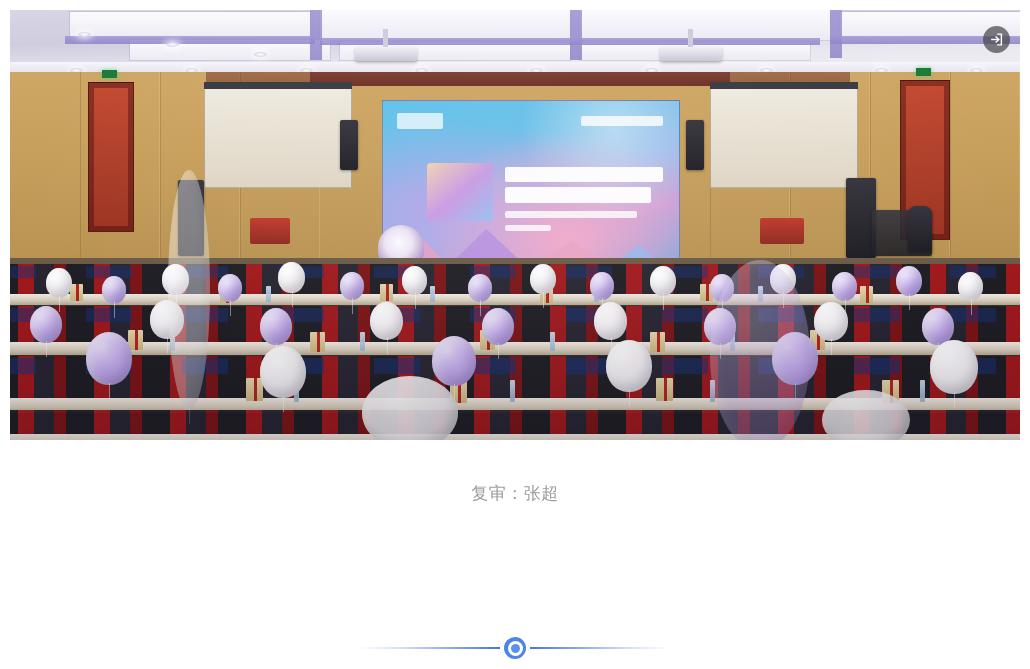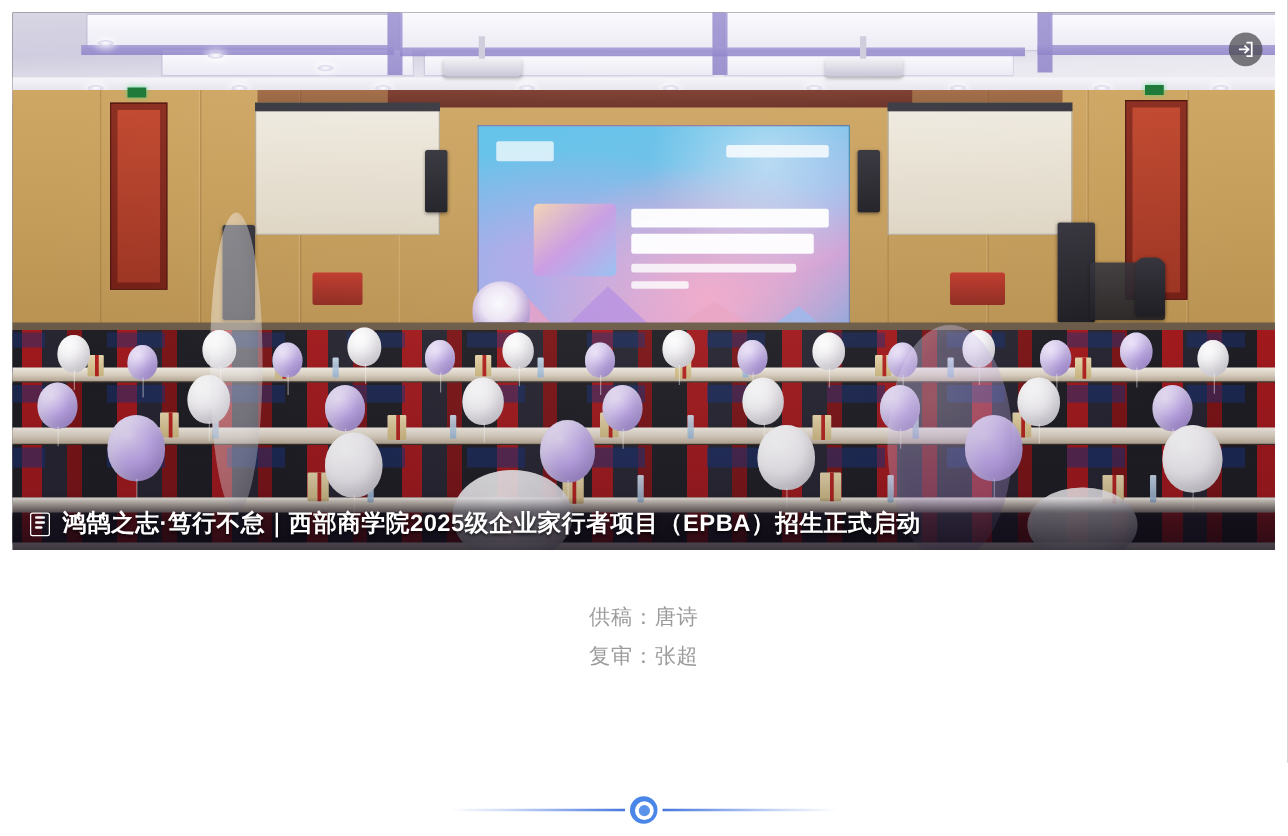--- a/index.html
+++ b/index.html
@@ -592,40 +592,31 @@
       <div class="balloon b-white" style="left:920px;top:330px;width:48px;height:54px;"></div>
 
       <div class="balloon b-white" style="left:158px;top:160px;width:42px;height:240px;border-radius:50%;opacity:.42;"></div>
       <div class="balloon b-white" style="left:352px;top:366px;width:96px;height:74px;border-radius:50%;opacity:.9;"></div>
       <div class="balloon b-purple" style="left:700px;top:250px;width:100px;height:190px;border-radius:50%;opacity:.35;"></div>
       <div class="balloon b-white" style="left:812px;top:380px;width:88px;height:60px;border-radius:50%;opacity:.85;"></div>
 
       <div class="photo-haze"></div>
     </div>
 
-    <div class="caption-bar">
-      <span class="caption-icon">
-        <i></i>
-          <i></i>
-          <i></i>
-      </span>
-      <span class="caption-text">鸿鹄之志·笃行不怠｜西部商学院2025级企业家行者项目（EPBA）招生正式启动</span>
-    </div>
   </div>
 
   <div class="login-btn" title="登录">
     <svg width="15" height="15" viewBox="0 0 16 16">
       <path d="M9.5 2.3 H13.2 V13.7 H9.5" fill="none" stroke="#ffffff" stroke-width="1.5" stroke-linecap="square"></path>
       <path d="M3 8 H10.2" fill="none" stroke="#ffffff" stroke-width="1.5" stroke-linecap="square"></path>
       <path d="M7.6 5.3 L10.4 8 L7.6 10.7" fill="none" stroke="#ffffff" stroke-width="1.5" stroke-linecap="square" stroke-linejoin="miter"></path>
     </svg>
   </div>
 
   <div class="credits">
-    <div class="credit-line">供稿：唐诗</div>
     <div class="credit-line">复审：张超</div>
   </div>
 
   <div class="divider">
     <span class="div-line left"></span>
     <span class="div-orb"></span>
     <span class="div-line right"></span>
   </div>
 
 </div>

